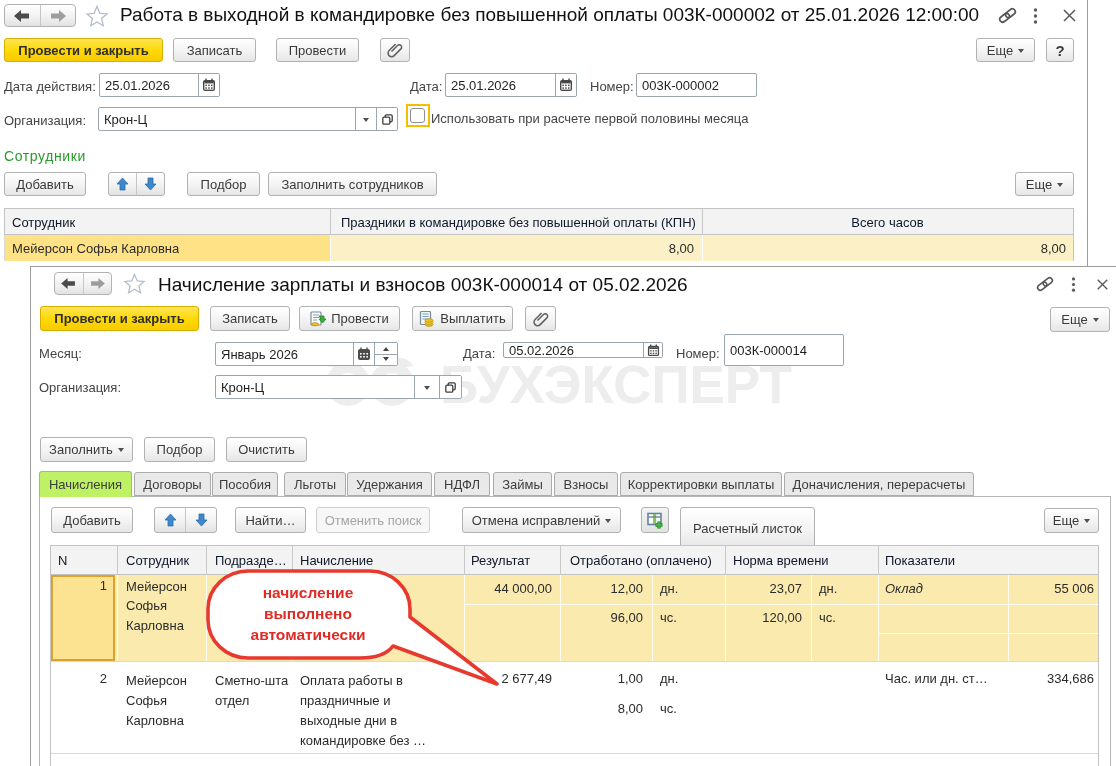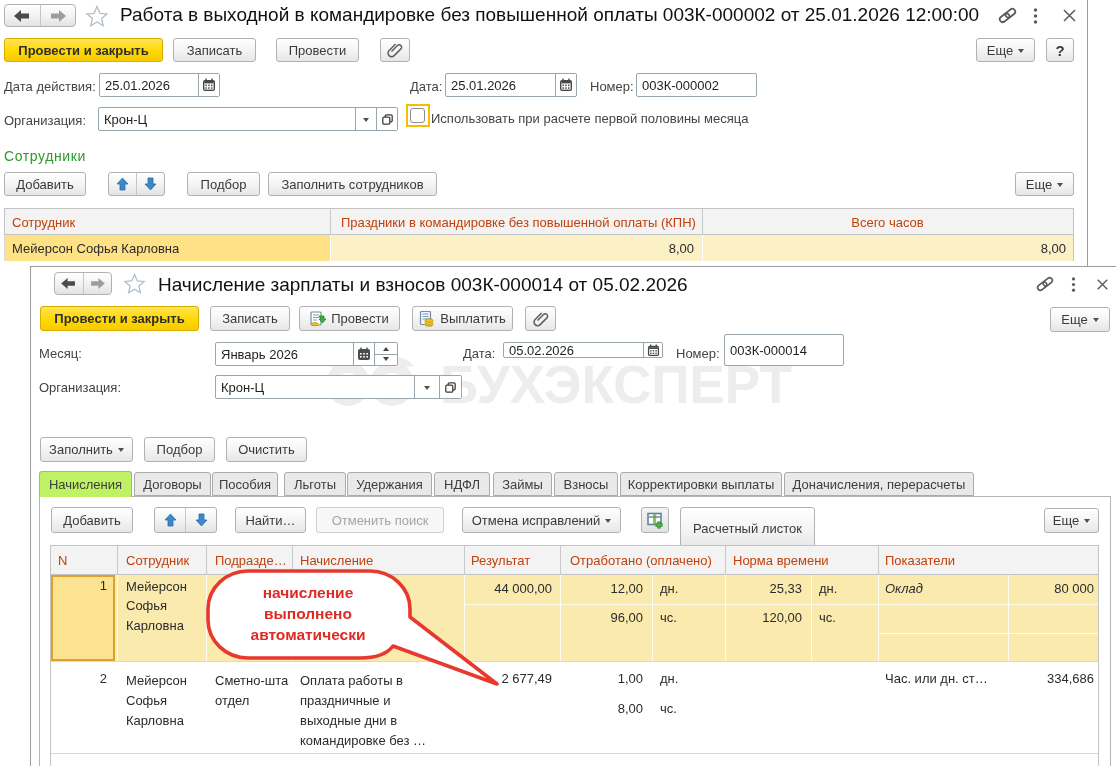--- a/index.html
+++ b/index.html
@@ -14,21 +14,21 @@
 .inp{position:absolute;background:#fff;border:1px solid #9aa6ae;border-radius:2px;font-size:13px;color:#1f1f1f;display:flex;align-items:stretch;overflow:hidden}
 .inp .tx{flex:1;display:flex;align-items:center;padding-left:5px;white-space:nowrap}
 .inp .sec{display:flex;align-items:center;justify-content:center;border-left:1px solid #9aa6ae;background:#fff}
 .ddb{width:0;height:0;border:3.5px solid transparent;border-top:4.5px solid #4f4f4f;margin-top:4px}
 .navg{position:absolute;display:flex;background:linear-gradient(#ffffff,#f2f2f2 55%,#e2e2e2);border:1px solid #b2b2b2;border-radius:4px}
 .navg .half{flex:1;display:flex;align-items:center;justify-content:center}
 .navg .half+.half{border-left:1px solid #c6c6c6}
 .ttl{position:absolute;font-size:19px;color:#111;white-space:nowrap}
 .cell{position:absolute;font-size:13px;color:#2b2b2b;white-space:nowrap;overflow:hidden}
 .rt{text-align:right}
-.hd{color:#c2410c}
+.hd{color:#0f172a}
 .vline{position:absolute;width:1px}
 .hline{position:absolute;height:1px}
 .tab{position:absolute;top:206px;height:24px;background:#e9e9e9;border:1px solid #ababab;border-radius:3px 3px 0 0;display:flex;align-items:center;justify-content:center;font-size:13px;color:#3d3d3d;white-space:nowrap}
 .tab.act{top:205px;height:26px;background:#bef264;border-bottom:none;z-index:14}
 </style>
 </head>
 <body>
 
 <div id="w1" class="a" style="left:0;top:0;width:1088px;height:766px;border-right:1px solid #9c9c9c;background:#fff"></div>
 
@@ -335,21 +335,21 @@
           <path d="M6.5 1 L12 7 H9 V13 H4 V7 H1 Z" fill="#3c88c8" stroke="#2a6da8" stroke-width="0.8"></path>
         </svg>
       </div>
   <div class="half">
         <svg width="13" height="14" viewBox="0 0 13 14">
           <path d="M6.5 13 L12 7 H9 V1 H4 V7 H1 Z" fill="#3c88c8" stroke="#2a6da8" stroke-width="0.8"></path>
         </svg>
       </div>
  </div>
  <div class="btn" style="left:205px;top:241px;width:71px;height:26px">Найти…</div>
- <div class="btn dis" style="left:286px;top:241px;width:128px;height:26px">Отменить поиск</div>
+ <div class="btn dis" style="left:286px;top:241px;width:114px;height:26px">Отменить поиск</div>
  <div class="btn" style="left:432px;top:241px;width:159px;height:26px">Отмена исправлений <span class="ddb"></span></div>
  <div class="btn" style="left:611px;top:241px;width:28px;height:26px;background:linear-gradient(#f4f4f4,#e2e2e2)">
       <svg width="17" height="17" viewBox="0 0 17 17">
         <rect x="1" y="1.5" width="13" height="11" fill="#fff" stroke="#5f84a0" stroke-width="1.6"></rect>
         <rect x="6" y="2" width="3.2" height="10" fill="#8fc153"></rect>
         <line x1="1.5" y1="5" x2="13.5" y2="5" stroke="#5f84a0" stroke-width="1.4"></line>
         <path d="M8.5 13 h7 M12 9.5 v7" stroke="#1f8c1f" stroke-width="3.4"></path>
         <path d="M8.8 13 h6.4 M12 9.8 v6.4" stroke="#52b152" stroke-width="1.6"></path>
       </svg>
     </div>
@@ -401,26 +401,26 @@
  <div class="vline" style="left:0px;top:0px;height:221px;background:#c3c3c3"></div>
  <div class="vline" style="left:1048px;top:0px;height:221px;background:#c3c3c3"></div>
 
  <div class="cell rt" style="left:5px;top:33px;width:52px">1</div>
  <div class="cell" style="left:76px;top:32px;line-height:19.4px">Мейерсон<br>Софья<br>Карловна</div>
  <div class="cell rt" style="left:404px;top:36px;width:98px">44 000,00</div>
  <div class="cell rt" style="left:530px;top:36px;width:63px">12,00</div>
  <div class="cell" style="left:610px;top:36px">дн.</div>
  <div class="cell rt" style="left:530px;top:65px;width:63px">96,00</div>
  <div class="cell" style="left:610px;top:65px">чс.</div>
- <div class="cell rt" style="left:695px;top:36px;width:57px">25,33</div>
+ <div class="cell rt" style="left:695px;top:36px;width:57px">23,07</div>
  <div class="cell" style="left:769px;top:36px">дн.</div>
  <div class="cell rt" style="left:695px;top:65px;width:57px">120,00</div>
  <div class="cell" style="left:769px;top:65px">чс.</div>
  <div class="cell" style="left:835px;top:36px;font-style:italic">Оклад</div>
- <div class="cell rt" style="left:969px;top:36px;width:75px">80 000</div>
+ <div class="cell rt" style="left:969px;top:36px;width:75px">55 006</div>
 
  <div class="cell rt" style="left:5px;top:126px;width:52px">2</div>
  <div class="cell" style="left:76px;top:126px;line-height:20px">Мейерсон<br>Софья<br>Карловна</div>
  <div class="cell" style="left:165px;top:126px;line-height:20px;width:76px">Сметно-шта<br>отдел</div>
  <div class="cell" style="left:250px;top:126px;line-height:20px;width:165px">Оплата работы в<br>праздничные и<br>выходные дни в<br>командировке без …</div>
  <div class="cell rt" style="left:404px;top:126px;width:98px">2 677,49</div>
  <div class="cell rt" style="left:530px;top:126px;width:63px">1,00</div>
  <div class="cell" style="left:610px;top:126px">дн.</div>
  <div class="cell rt" style="left:530px;top:156px;width:63px">8,00</div>
  <div class="cell" style="left:610px;top:156px">чс.</div>

